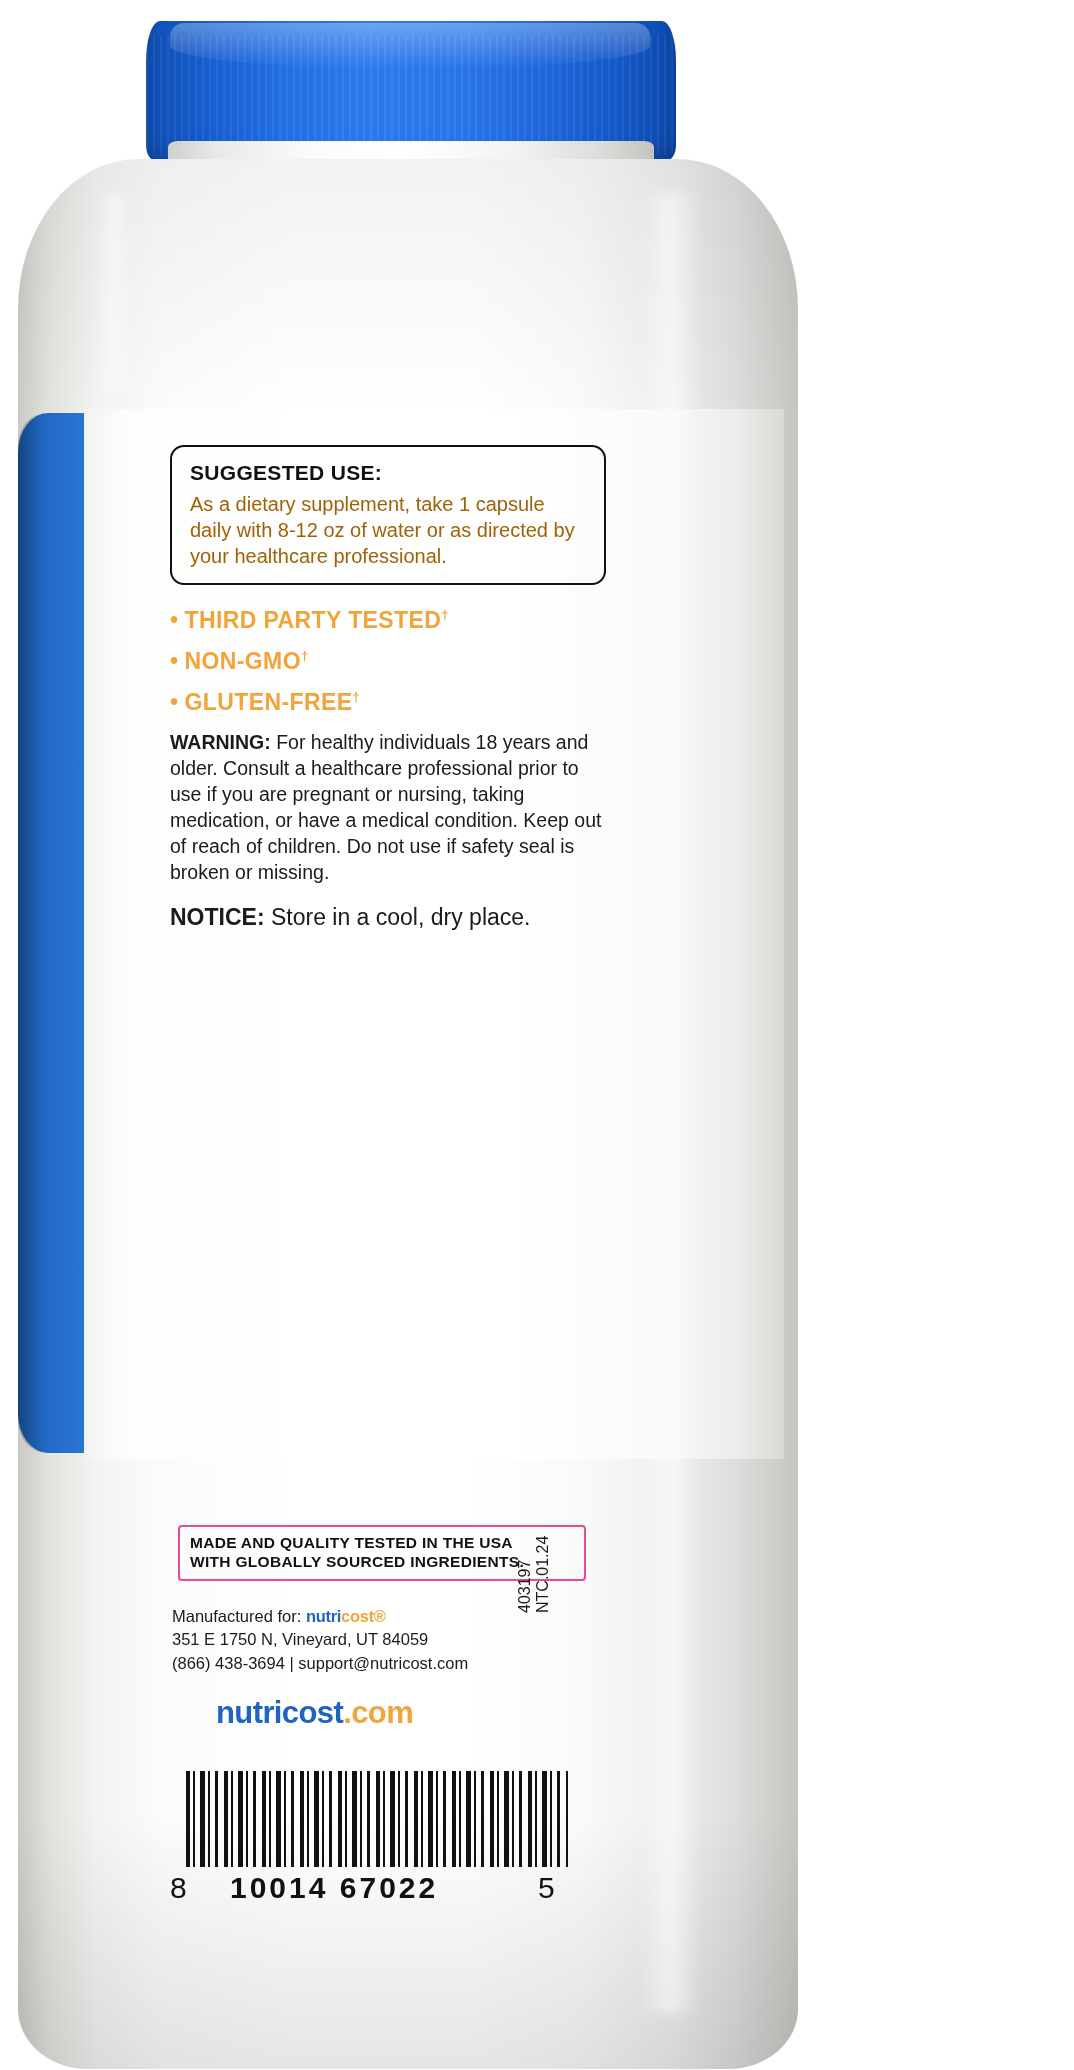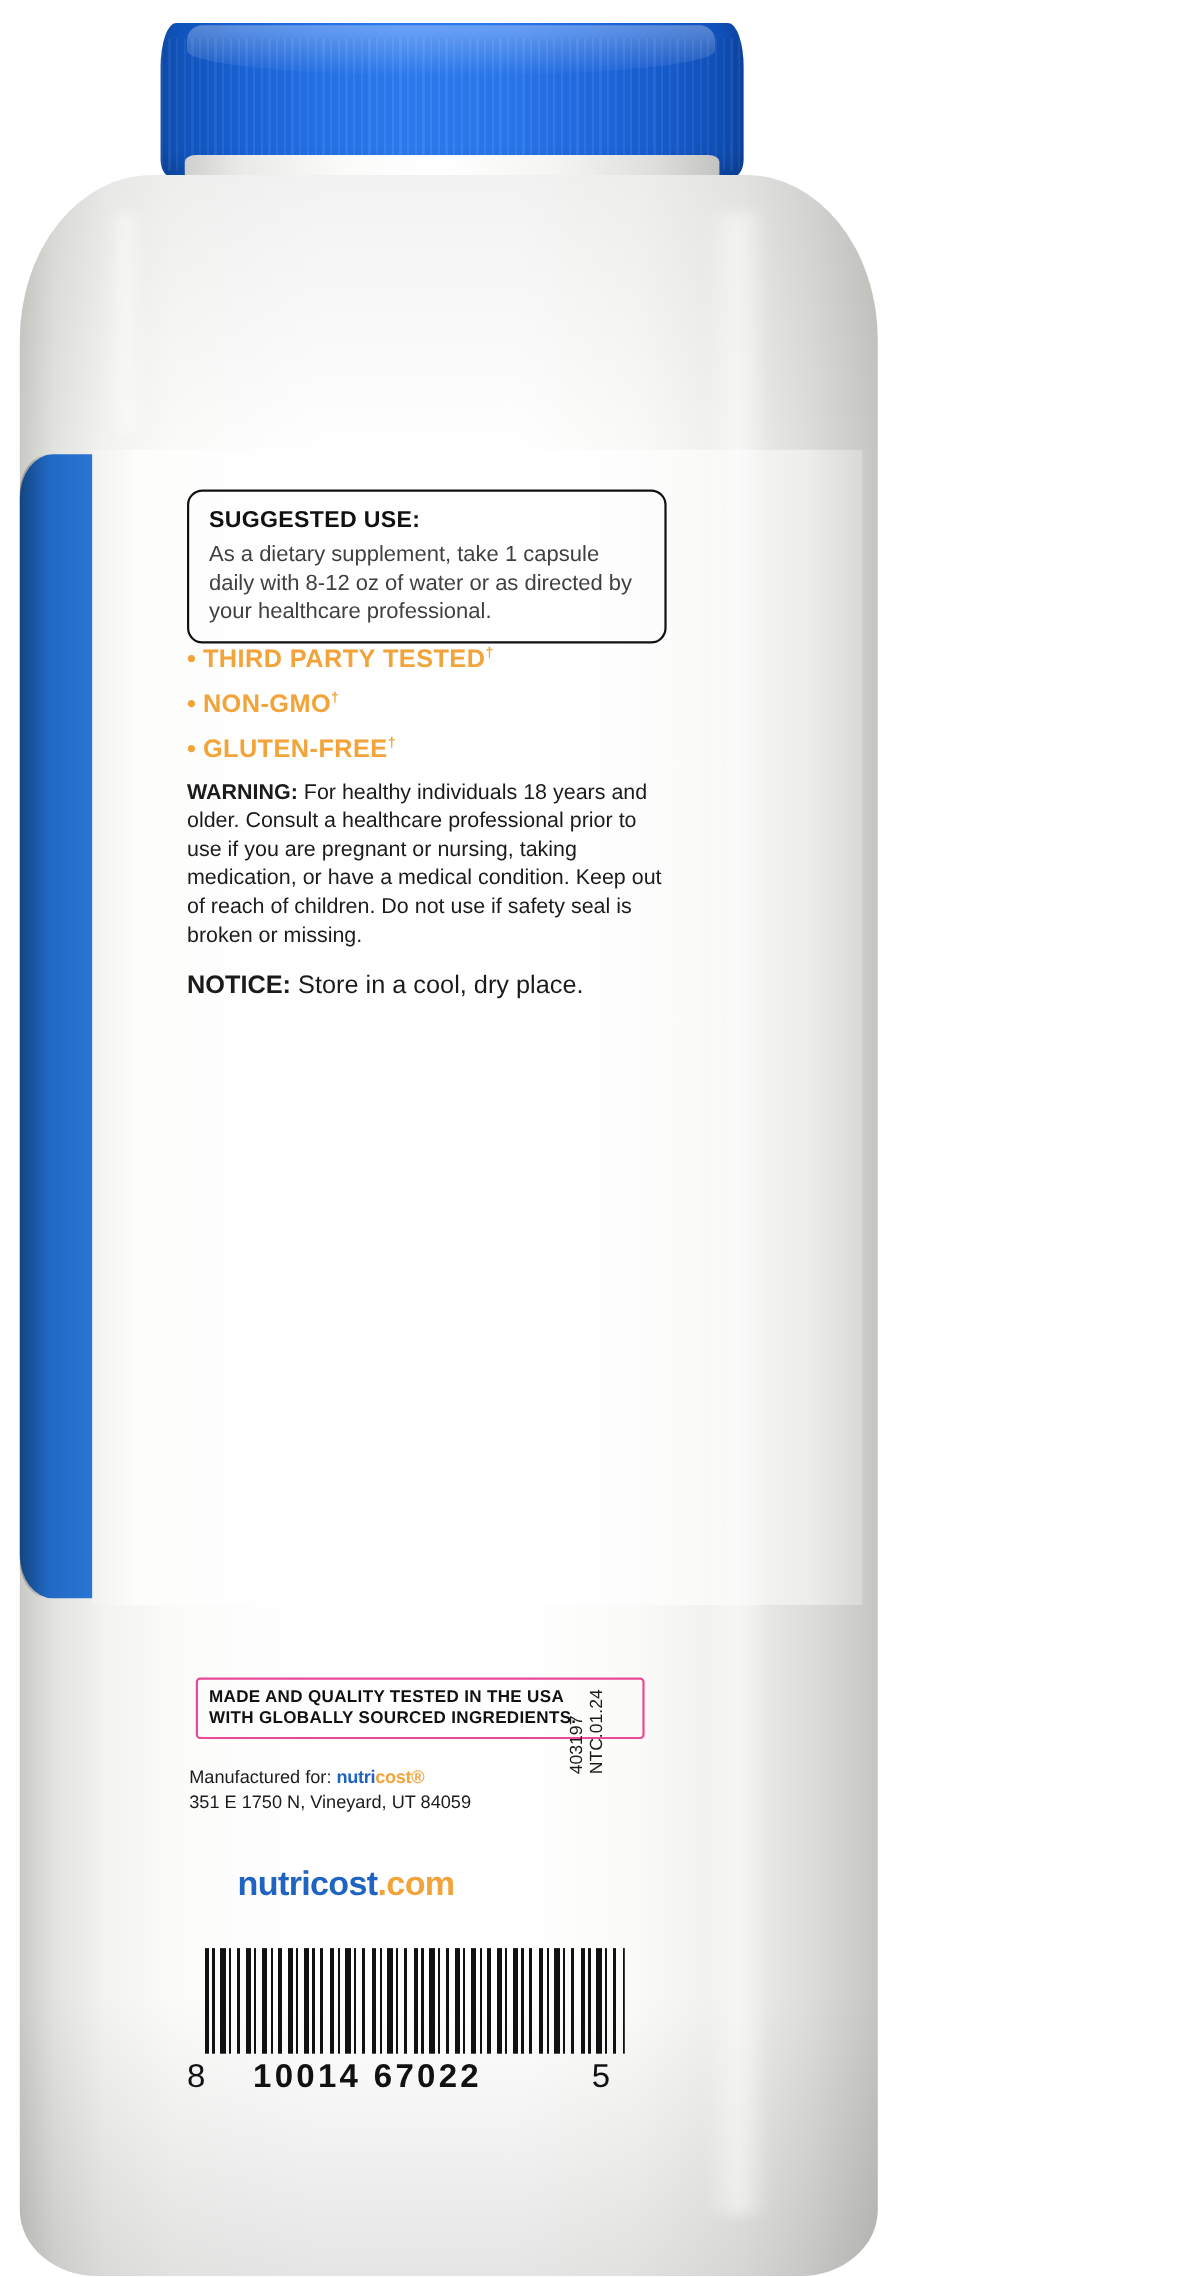--- a/index.html
+++ b/index.html
@@ -179,24 +179,25 @@
   .suggested-title {
     font-weight: bold;
     font-size: 21px;
     letter-spacing: 0.3px;
     color: #111;
     margin-bottom: 6px;
   }
   .suggested-text {
     font-size: 20px;
     line-height: 1.30;
-    color: #404040;
+    color: #a16207;
   }
 
   .bullets {
+    margin-top: 22px;
   }
   .bullet {
     color: #f2a43a;
     font-weight: bold;
     font-size: 23px;
     letter-spacing: 0.4px;
     margin-bottom: 14px;
   }
   .bullet .dot {
     display: inline-block;
@@ -364,20 +365,21 @@
     <div>MADE AND QUALITY TESTED IN THE USA</div>
     <div>WITH GLOBALLY SOURCED INGREDIENTS.</div>
   </div>
 
   <div id="mfg-block">
     <div>
       <span>Manufactured for:</span>
       <span class="mfg-brand-inline"><span class="nutri">nutri</span><span>cost</span>®</span>
     </div>
     <div>351 E 1750 N, Vineyard, UT 84059</div>
+    <div>(866) 438-3694  |  support@nutricost.com</div>
   </div>
 
   <div id="brand-url"><span class="nutri">nutricost</span><span class="com">.com</span></div>
 
   <div id="vertical-codes">
     <span class="line2">403197</span>
     <span class="line2">NTC.01.24</span>
   </div>
 
   <div id="barcode-wrap">

